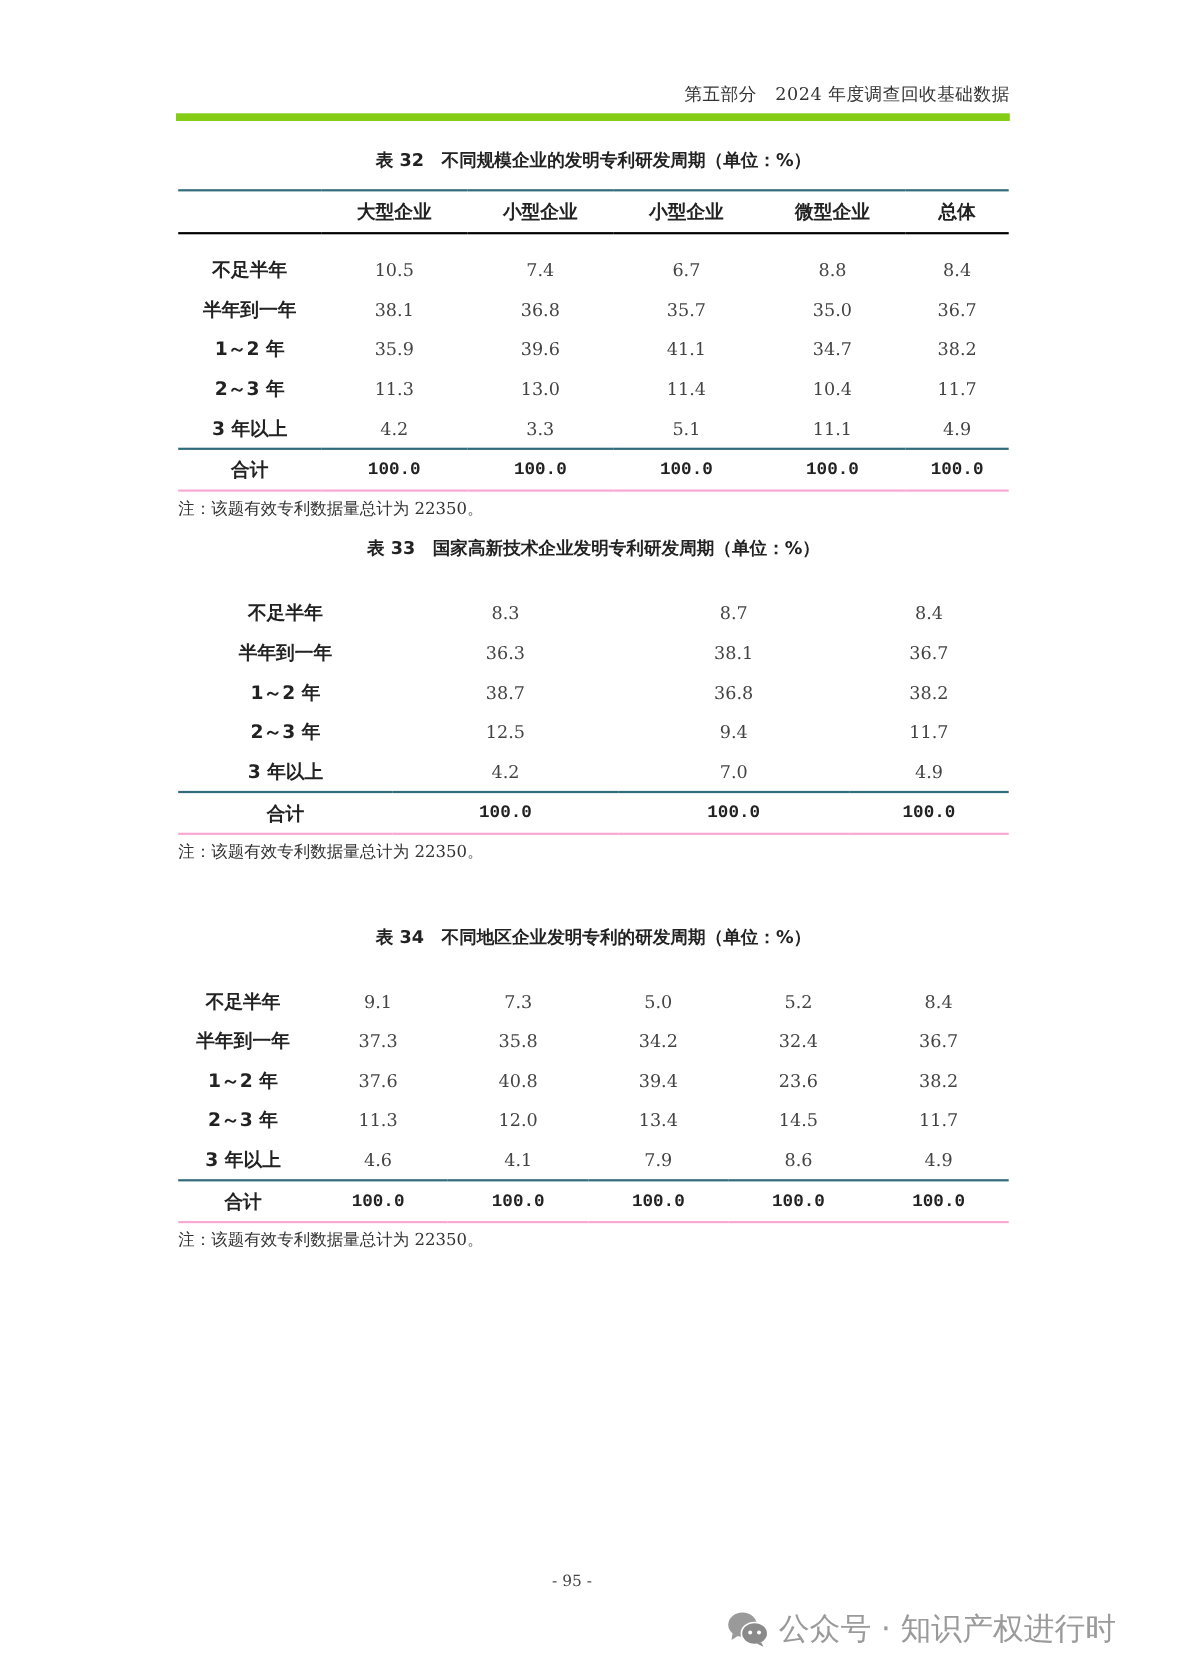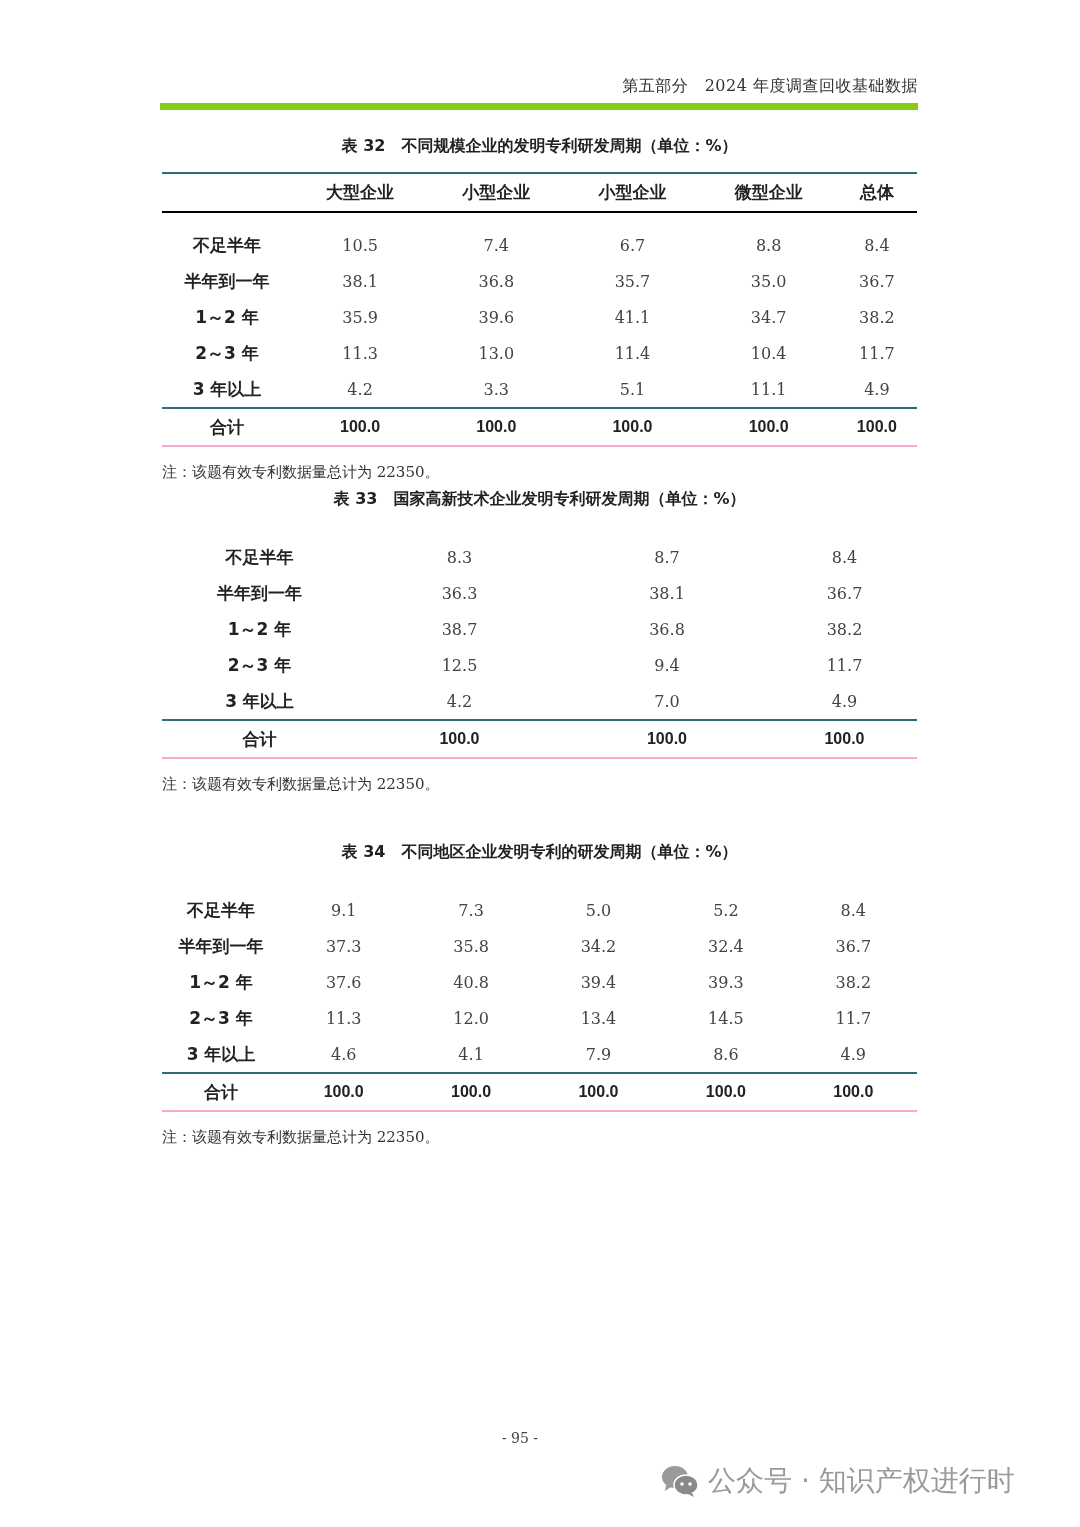--- a/index.html
+++ b/index.html
@@ -25,23 +25,23 @@
     th {
       height: 37px; font-family: "DejaVu Sans", "Liberation Sans", sans-serif;
       font-size: 17px; font-weight: bold; color: #222;
     }
     td { height: 36px; font-size: 16px; color: #444; }
     td.row-label {
       font-family: "DejaVu Sans", "Liberation Sans", sans-serif;
       font-weight: bold; font-size: 17px; color: #222;
     }
     tr.first-body td { padding-top: 14px; }
-    tr.total-row td { height: 36px; font-weight: bold; color: #222; font-family: Liberation Sans, sans-serif; }
+    tr.total-row td { height: 36px; font-weight: bold; color: #222; font-family: Liberation Mono, monospace; }
     tr.total-row td.row-label { font-family: "DejaVu Sans", "Liberation Sans", sans-serif; }
-    .note { font-size: 15px; color: #333; margin-top: 16px; }
+    .note { font-size: 15px; color: #333; margin-top: 6px; }
     .page-number {
       position: absolute; left: 0; width: 1040px; top: 1430px; text-align: center;
       font-size: 14px; color: #444;
     }
     .watermark {
       position: absolute; left: 660px; top: 1462px; display: flex; align-items: center;
       font-family: "DejaVu Sans", "Liberation Sans", sans-serif; font-size: 28px; color: #9a9a9a;
     }
     .watermark svg { margin-right: 8px; }
   </style>
@@ -200,21 +200,21 @@
       <td>35.8</td>
       <td>34.2</td>
       <td>32.4</td>
       <td>36.7</td>
     </tr>
     <tr>
       <td class="row-label">1～2 年</td>
       <td>37.6</td>
       <td>40.8</td>
       <td>39.4</td>
-      <td>39.3</td>
+      <td>23.6</td>
       <td>38.2</td>
     </tr>
     <tr>
       <td class="row-label">2～3 年</td>
       <td>11.3</td>
       <td>12.0</td>
       <td>13.4</td>
       <td>14.5</td>
       <td>11.7</td>
     </tr>

